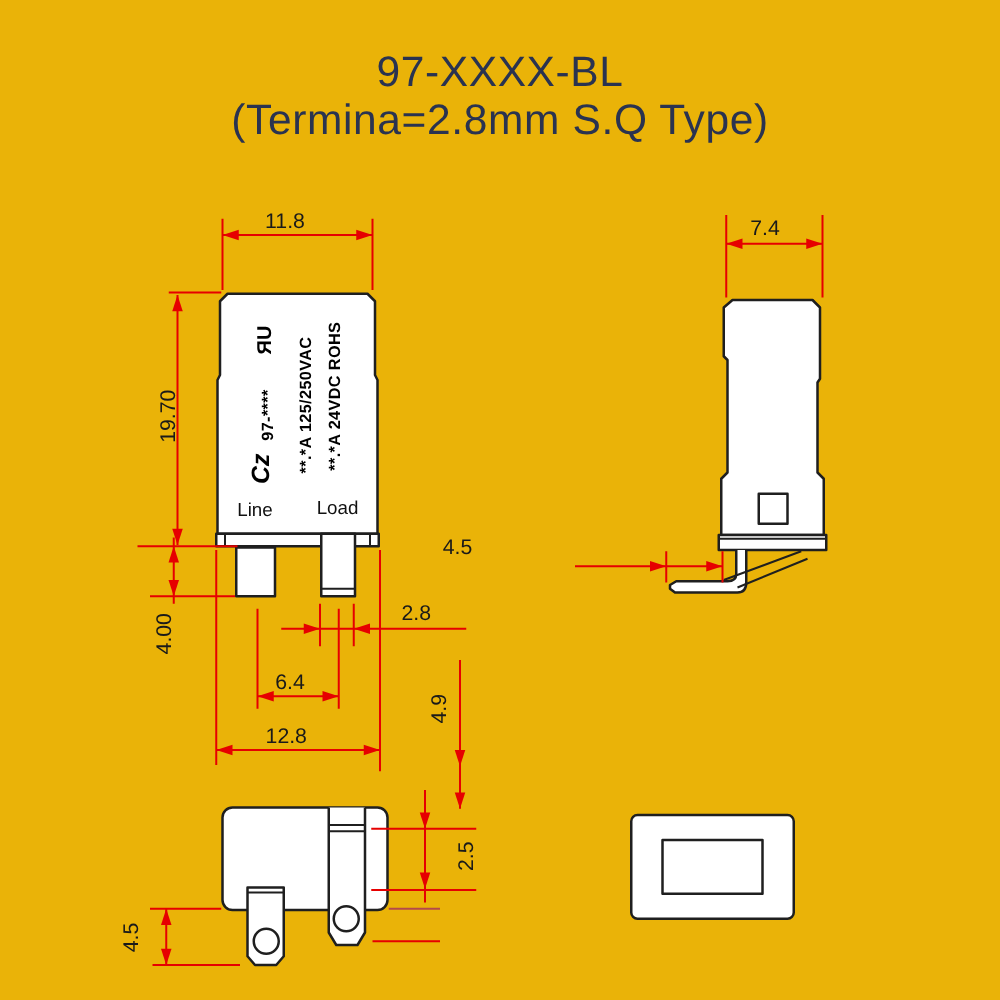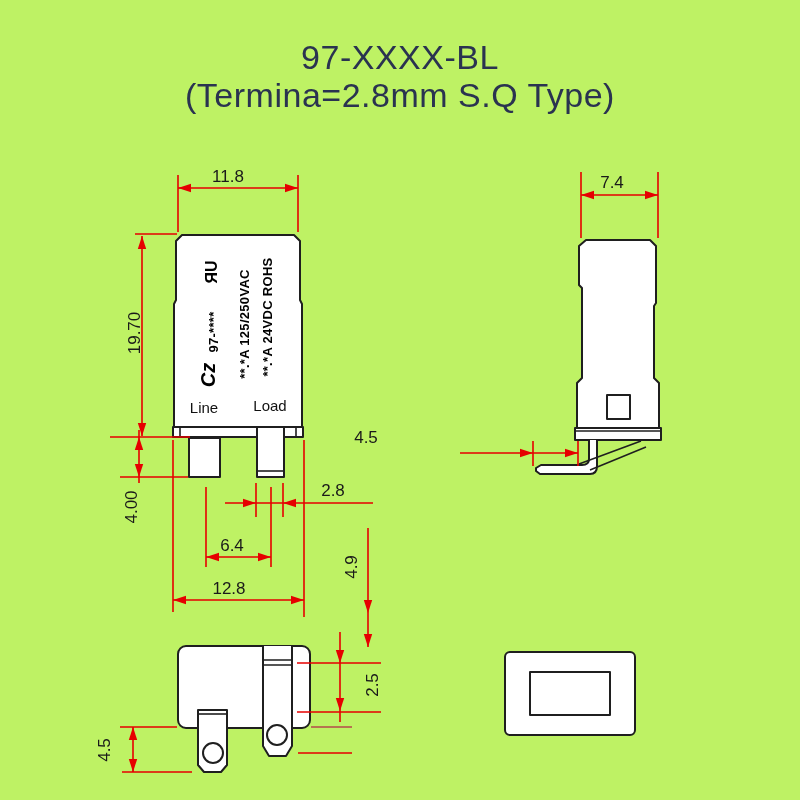--- a/index.html
+++ b/index.html
@@ -1,16 +1,16 @@
 <!DOCTYPE html>
 <html><head>
 <meta charset="utf-8">
 <style>
   html,body{margin:0;padding:0;background:#ffffff;}
-  #canvas{position:relative;width:800px;height:800px;background:#bef264;overflow:hidden;}
+  #canvas{position:relative;width:800px;height:800px;background:#eab308;overflow:hidden;}
   svg{position:absolute;left:0;top:0;}
   svg text{text-anchor:middle;}
   .k  {stroke:#1f1f1f;stroke-width:2;fill:none;stroke-linejoin:round;stroke-linecap:square;}
   .kf {stroke:#1f1f1f;stroke-width:2;fill:#ffffff;stroke-linejoin:round;}
   .kt {stroke:#1f1f1f;stroke-width:1.6;fill:none;}
   .r  {stroke:#e60000;stroke-width:1.6;fill:none;stroke-linecap:butt;}
   .rd {stroke:#b34a4a;stroke-width:1.6;fill:none;}
   .arw{fill:#e60000;stroke:none;}
   .dt {font:17px "Liberation Sans",sans-serif;fill:#1a1a1a;}
   .lbl{font:15px "Liberation Sans",sans-serif;fill:#111111;}

